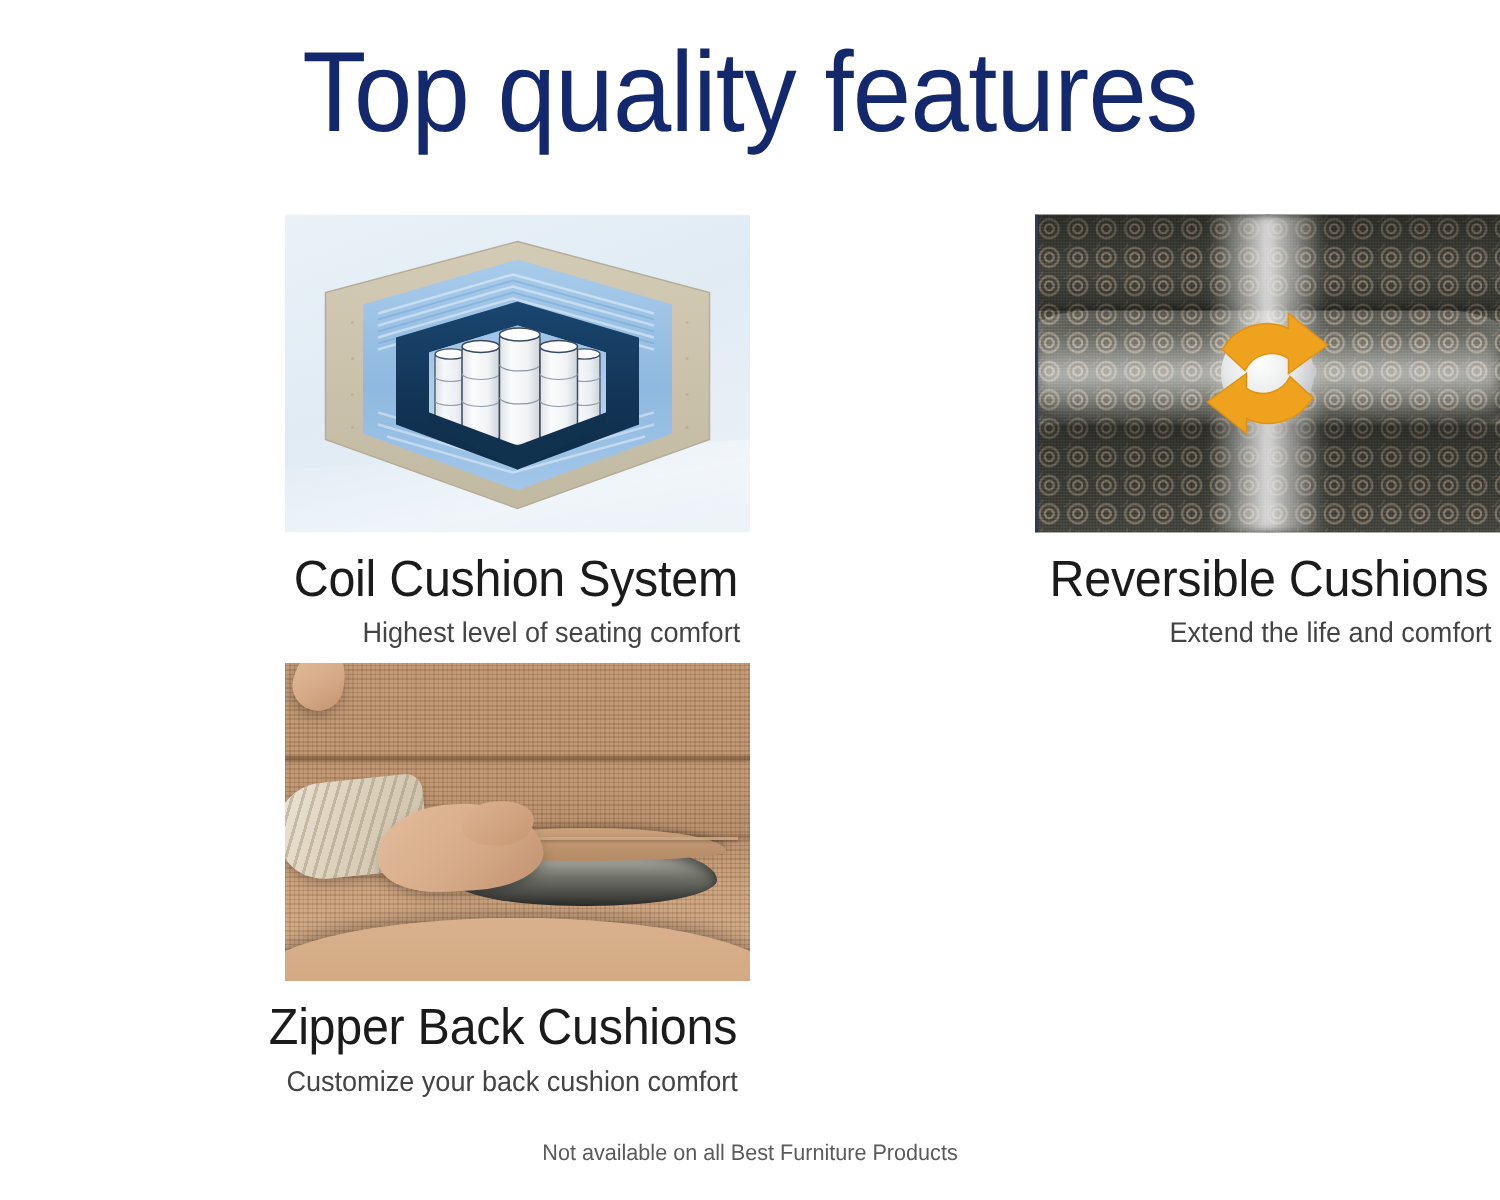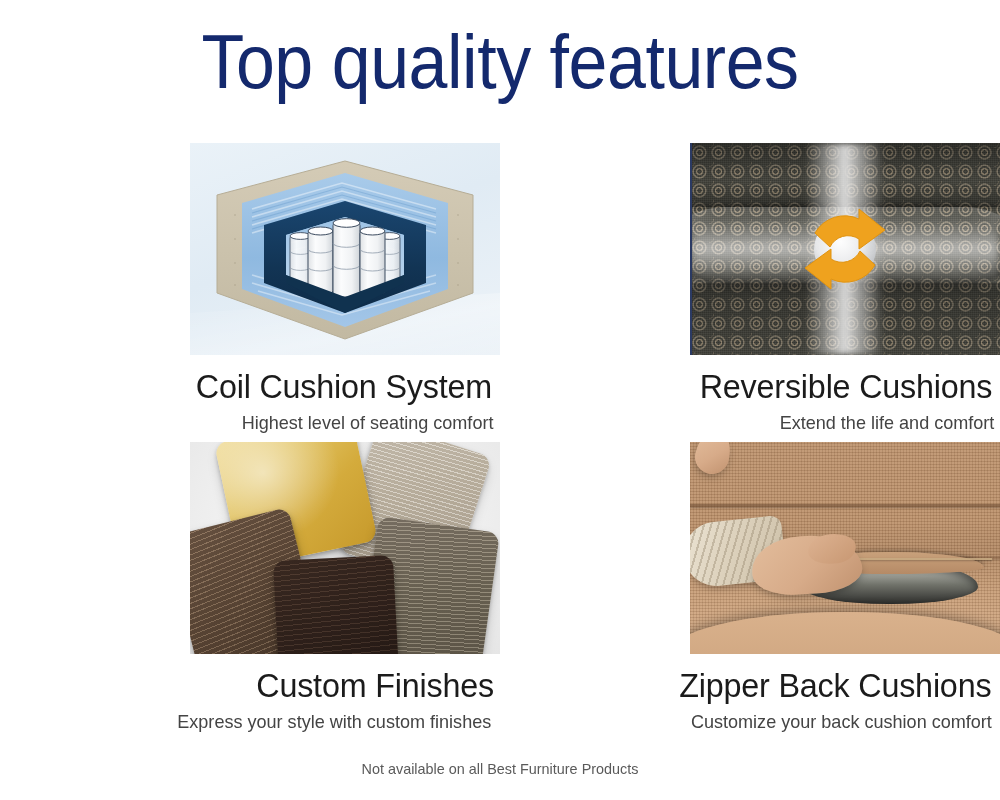--- a/index.html
+++ b/index.html
@@ -431,57 +431,20 @@
             </svg>
           </div>
         </div>
         <div class="card-title">Reversible Cushions</div>
         <div class="card-sub">Extend the life and comfort</div>
       </div>
     </div>
 
     <div class="row row-2">
 
-      <div class="card">
-        <div class="thumb">
-          <div class="fin-bg"></div>
-
-          <div class="swatch" style="left:166px; top:-6px; width:118px; height:136px;
-                      transform: rotate(18deg);
-                      background: linear-gradient(150deg,#cfc7b9 0%, #c2b8a7 42%, #aea393 100%);">
-            <div class="sw-grain" style="background-image: repeating-linear-gradient(178deg, rgba(255,255,255,.35) 0 1px, rgba(130,118,100,.18) 1px 4px);"></div>
-          </div>
-
-          <div class="swatch" style="left:36px; top:-14px; width:140px; height:128px;
-                      transform: rotate(-12deg);
-                      background: linear-gradient(145deg,#f0dc9a 0%, #e2c464 30%, #d4ab3c 62%, #c79a2c 100%);">
-            <div class="sw-grain" style="background-image: radial-gradient(ellipse at 30% 30%, rgba(255,255,255,.55) 0%, rgba(255,255,255,0) 55%);"></div>
-          </div>
-
-          <div class="swatch" style="left:178px; top:82px; width:122px; height:150px;
-                      transform: rotate(8deg);
-                      background: linear-gradient(165deg,#8c8274 0%, #78705f 48%, #655d4f 100%);">
-            <div class="sw-grain" style="background-image: repeating-linear-gradient(176deg, rgba(215,205,185,.30) 0 1px, rgba(40,34,26,.22) 1px 4px);"></div>
-          </div>
-
-          <div class="swatch" style="left:-8px; top:78px; width:126px; height:152px;
-                      transform: rotate(-14deg);
-                      background: linear-gradient(160deg,#7d6450 0%, #6a5340 50%, #523f30 100%);">
-            <div class="sw-grain" style="background-image: repeating-linear-gradient(172deg, rgba(210,185,155,.22) 0 1px, rgba(30,20,14,.25) 1px 5px);"></div>
-          </div>
-
-          <div class="swatch" style="left:86px; top:116px; width:120px; height:120px;
-                      transform: rotate(-3deg);
-                      background: linear-gradient(160deg,#463228 0%, #382720 55%, #2a1d17 100%);">
-            <div class="sw-grain" style="background-image: repeating-linear-gradient(177deg, rgba(190,160,130,.10) 0 1px, rgba(0,0,0,.20) 1px 5px);"></div>
-          </div>
-        </div>
-        <div class="card-title">Custom Finishes</div>
-        <div class="card-sub">Express your style with custom finishes</div>
-      </div>
 
       <div class="card">
         <div class="thumb">
           <div class="zip-bg"></div>
           <div class="zip-sofa"></div>
           <div class="zip-tex"></div>
 
           <div class="zip-seam" style="top:62px;"></div>
           <div class="zip-seam" style="top:114px; opacity:.55;"></div>
 

